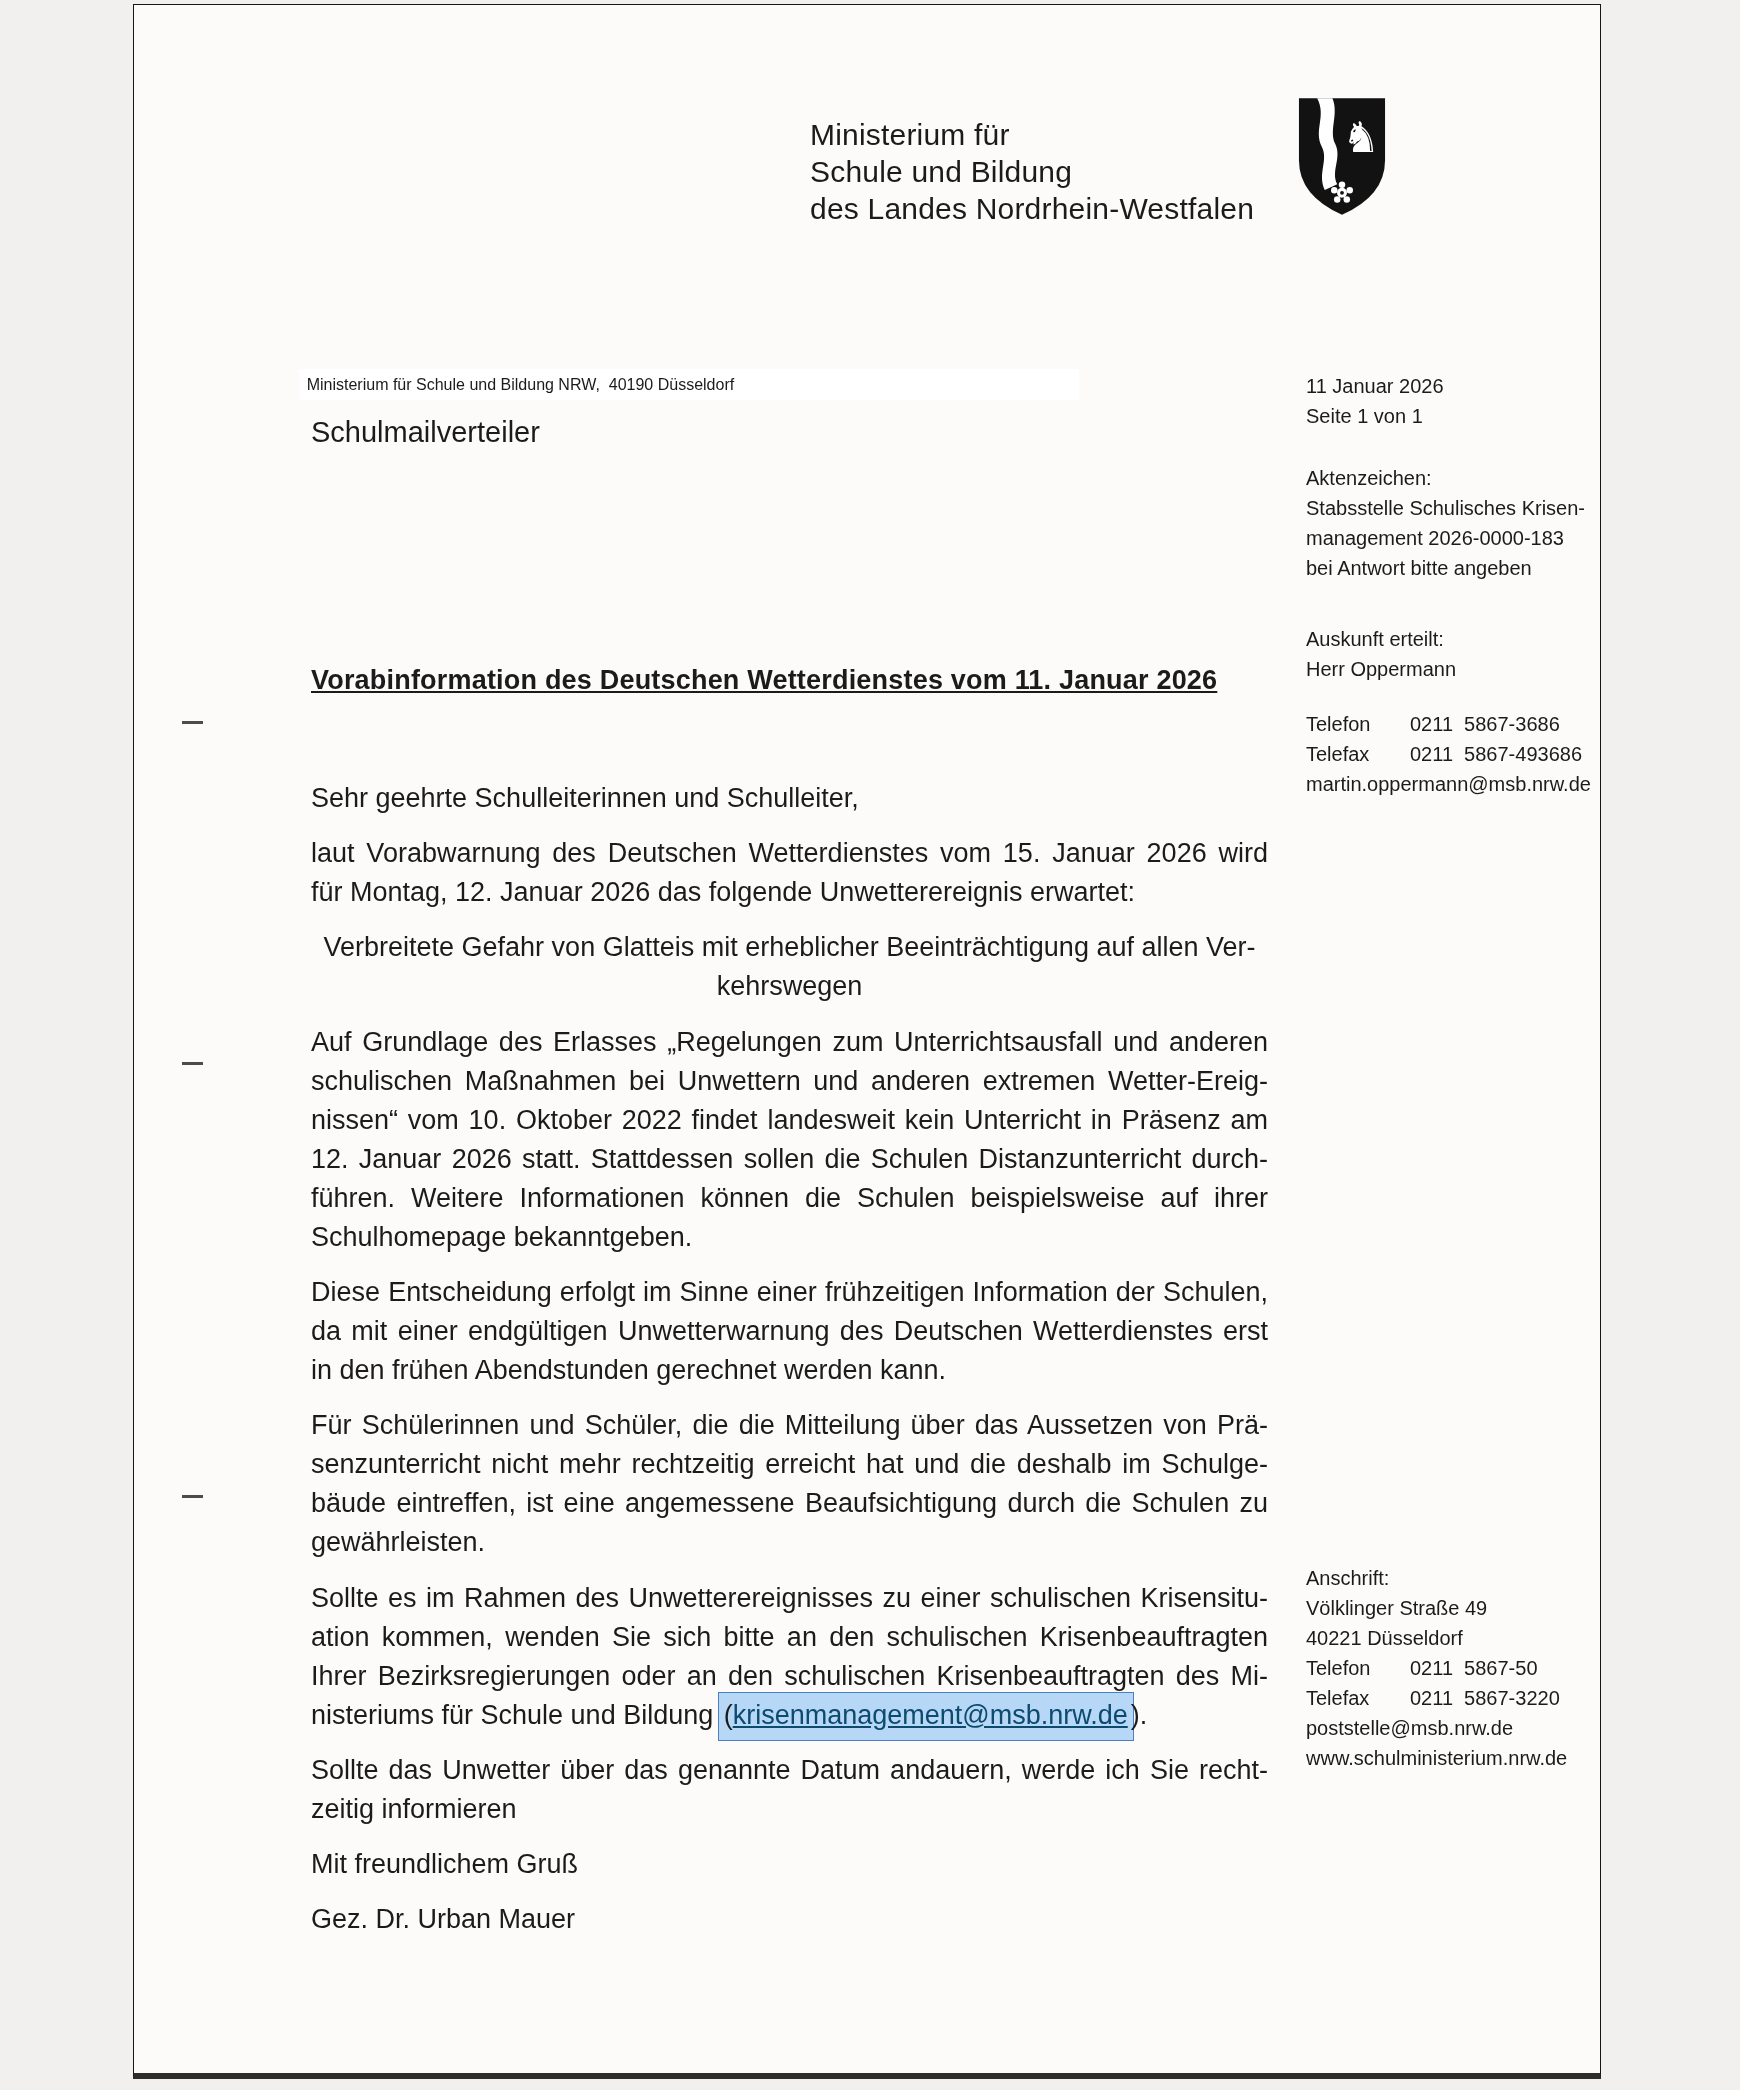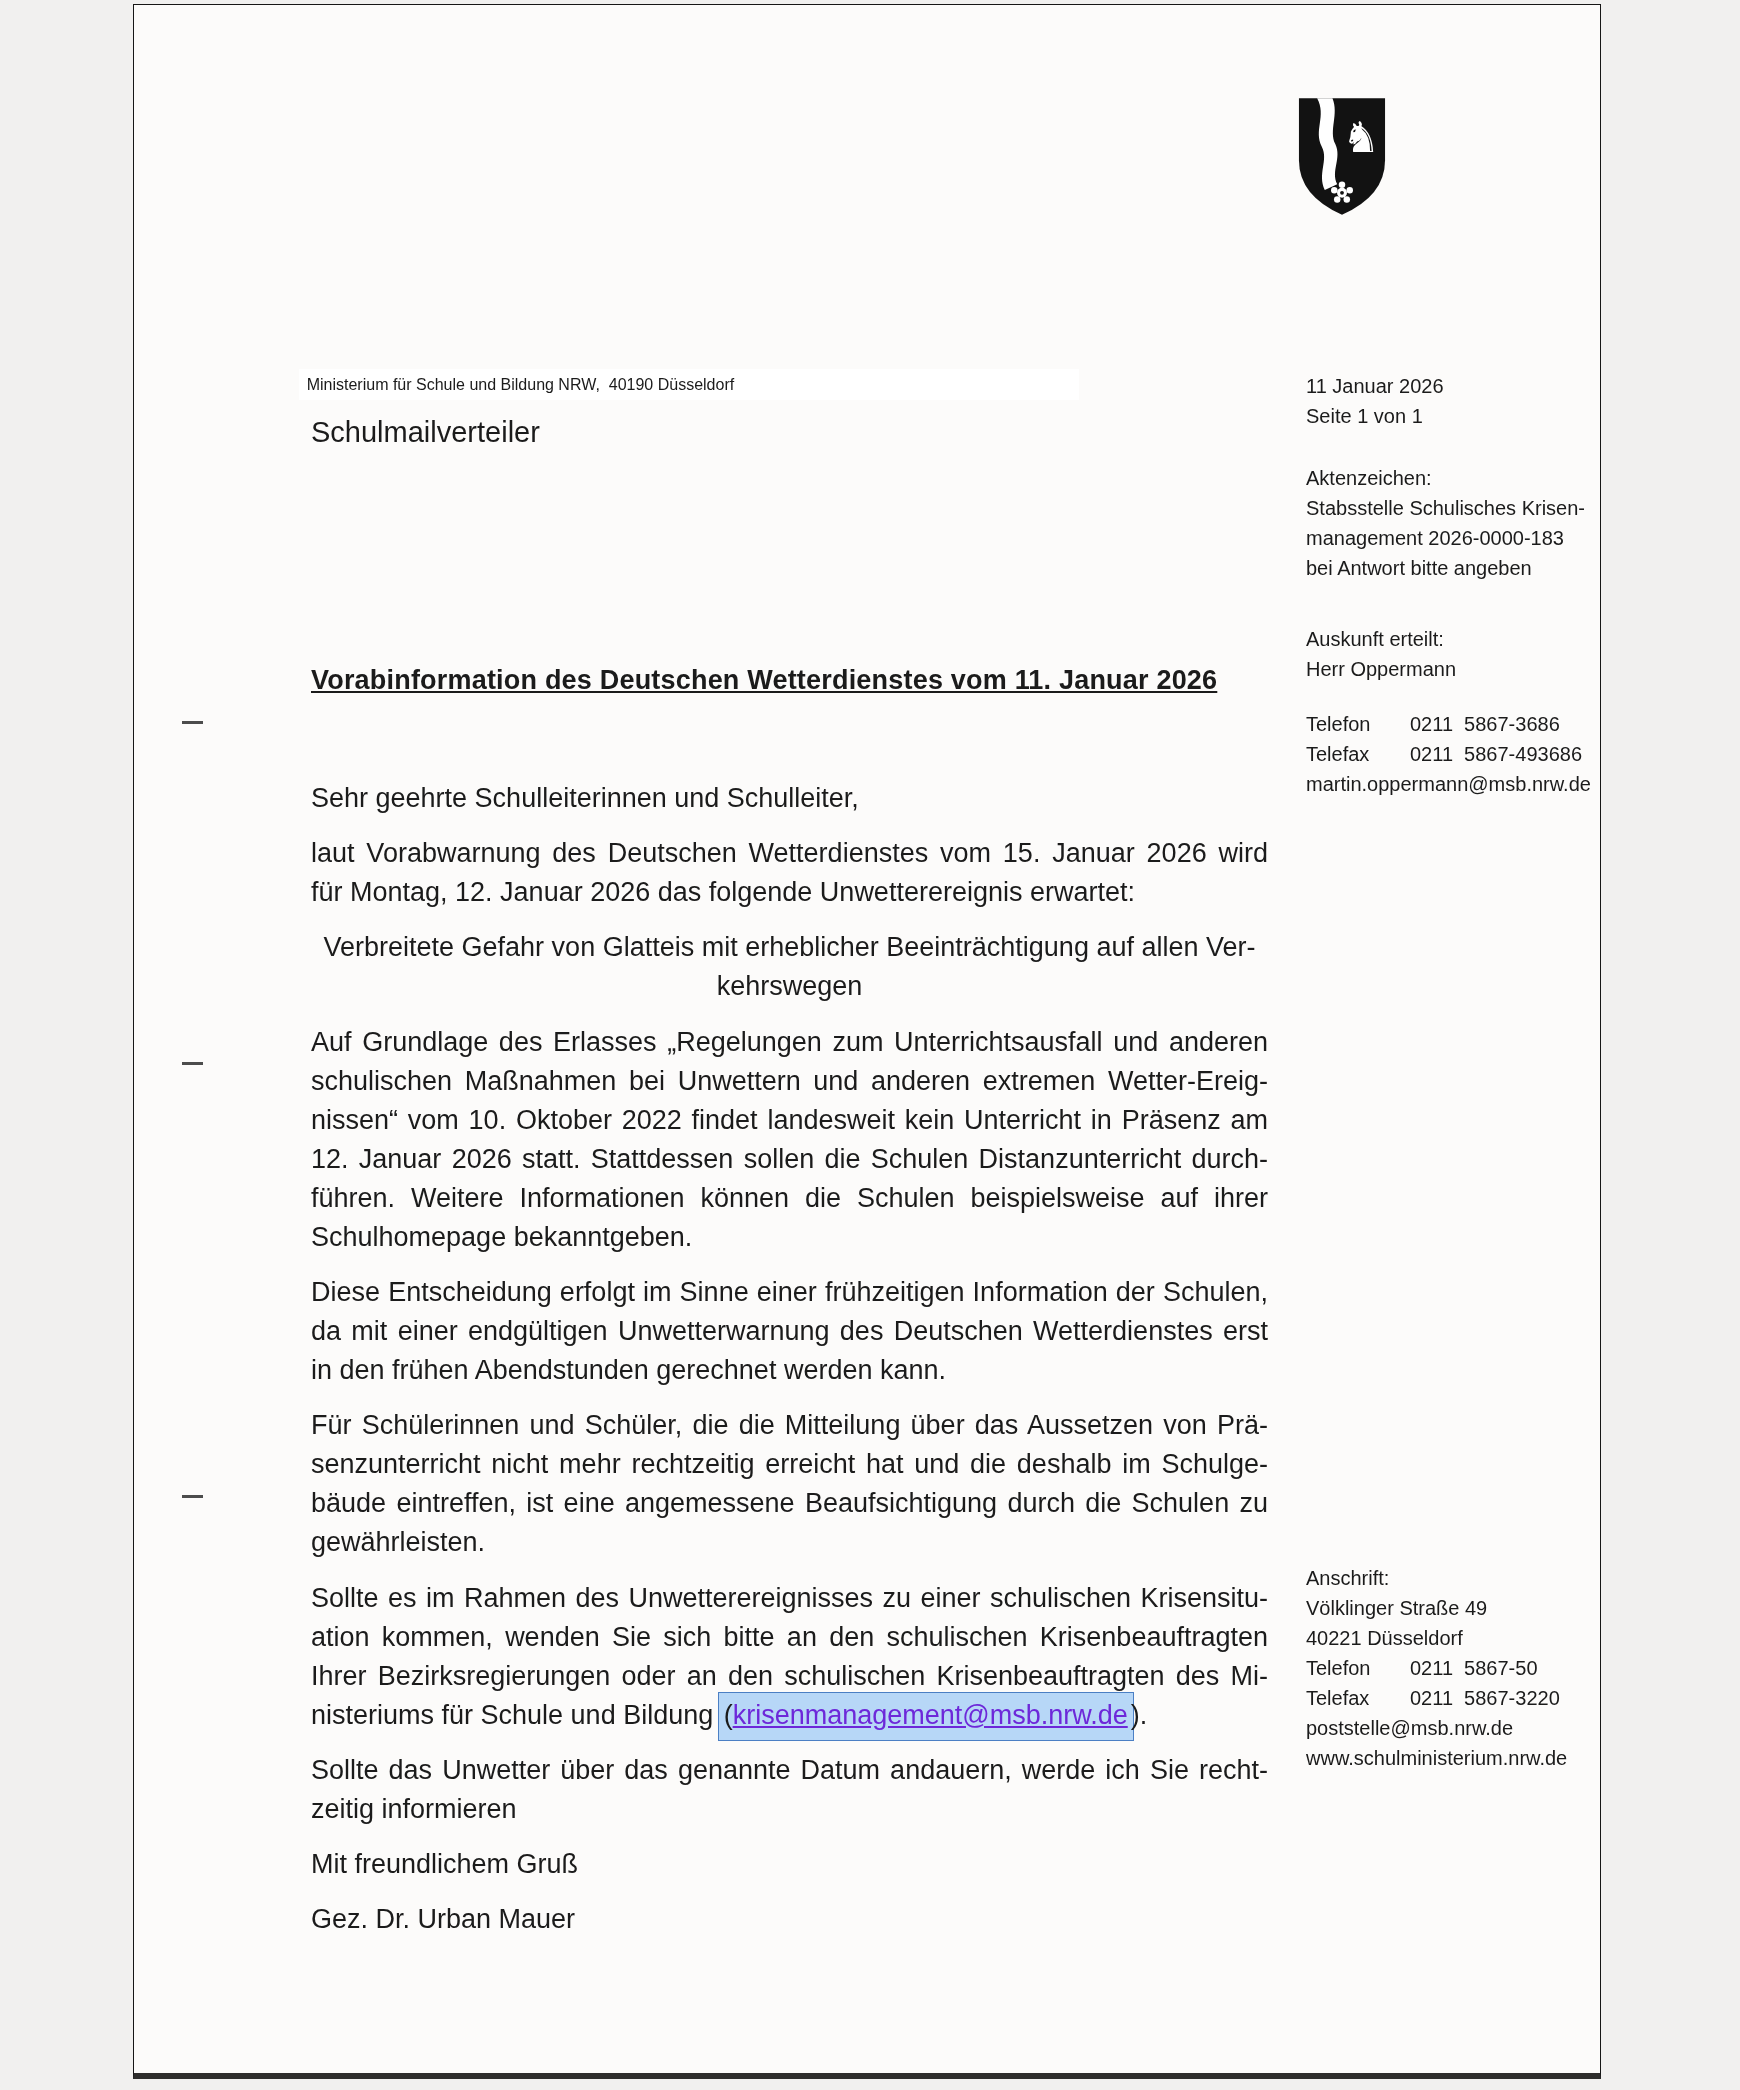--- a/index.html
+++ b/index.html
@@ -31,32 +31,37 @@
 
   .subject{left:177px;top:660px;font-size:27px;font-weight:bold;letter-spacing:0.2px;text-decoration:underline;}
 
   .body-text{left:177px;top:774px;width:957px;font-size:27px;line-height:39px;}
   .para{margin:0 0 16.3px 0;}
   .bline{min-height:39px;}
   .jfull{text-align:justify;text-align-last:justify;text-justify:inter-word;}
   .cline{text-align:center;}
 
   .hl-box{background:#b7d7f7;border:1.9px solid #4b7fc4;padding:6.7px 4.8px 10.6px 4.8px;margin:-8.6px -2.9px -12.5px -2.9px;}
-  .email-link{color:#6d28d9;text-decoration:underline;cursor:pointer;}
+  .email-link{color:#0c4a6e;text-decoration:underline;cursor:pointer;}
 </style>
 </head>
 <body>
 
 <div class="canvas">
   <div class="page">
 
     <div class="fold-mark fm1"></div>
     <div class="fold-mark fm2"></div>
     <div class="fold-mark fm3"></div>
 
+    <div class="abs ministry">
+        <div class="ln">Ministerium für</div>
+        <div class="ln">Schule und Bildung</div>
+        <div class="ln">des Landes Nordrhein-Westfalen</div>
+      </div>
 
     <div class="abs coat">
       <svg viewBox="0 0 92 124" width="88" height="119" aria-hidden="true">
         <path d="M1 1 H91 V66 Q91 103 46 123 Q1 103 1 66 Z" fill="#121212"></path>
         <path d="M20 1 C30 20 16 34 25 52 C32 66 20 80 28 97 L41 91 C34 77 46 64 39 49 C32 34 43 18 36 1 Z" fill="#ffffff"></path>
         <text x="66" y="57" font-size="44" fill="#ffffff" text-anchor="middle" font-family="DejaVu Sans">♞</text>
         <g fill="#ffffff">
           <circle cx="46" cy="91.5" r="3.4"></circle>
           <circle cx="54.1" cy="97.4" r="3.4"></circle>
           <circle cx="51" cy="107" r="3.4"></circle>

